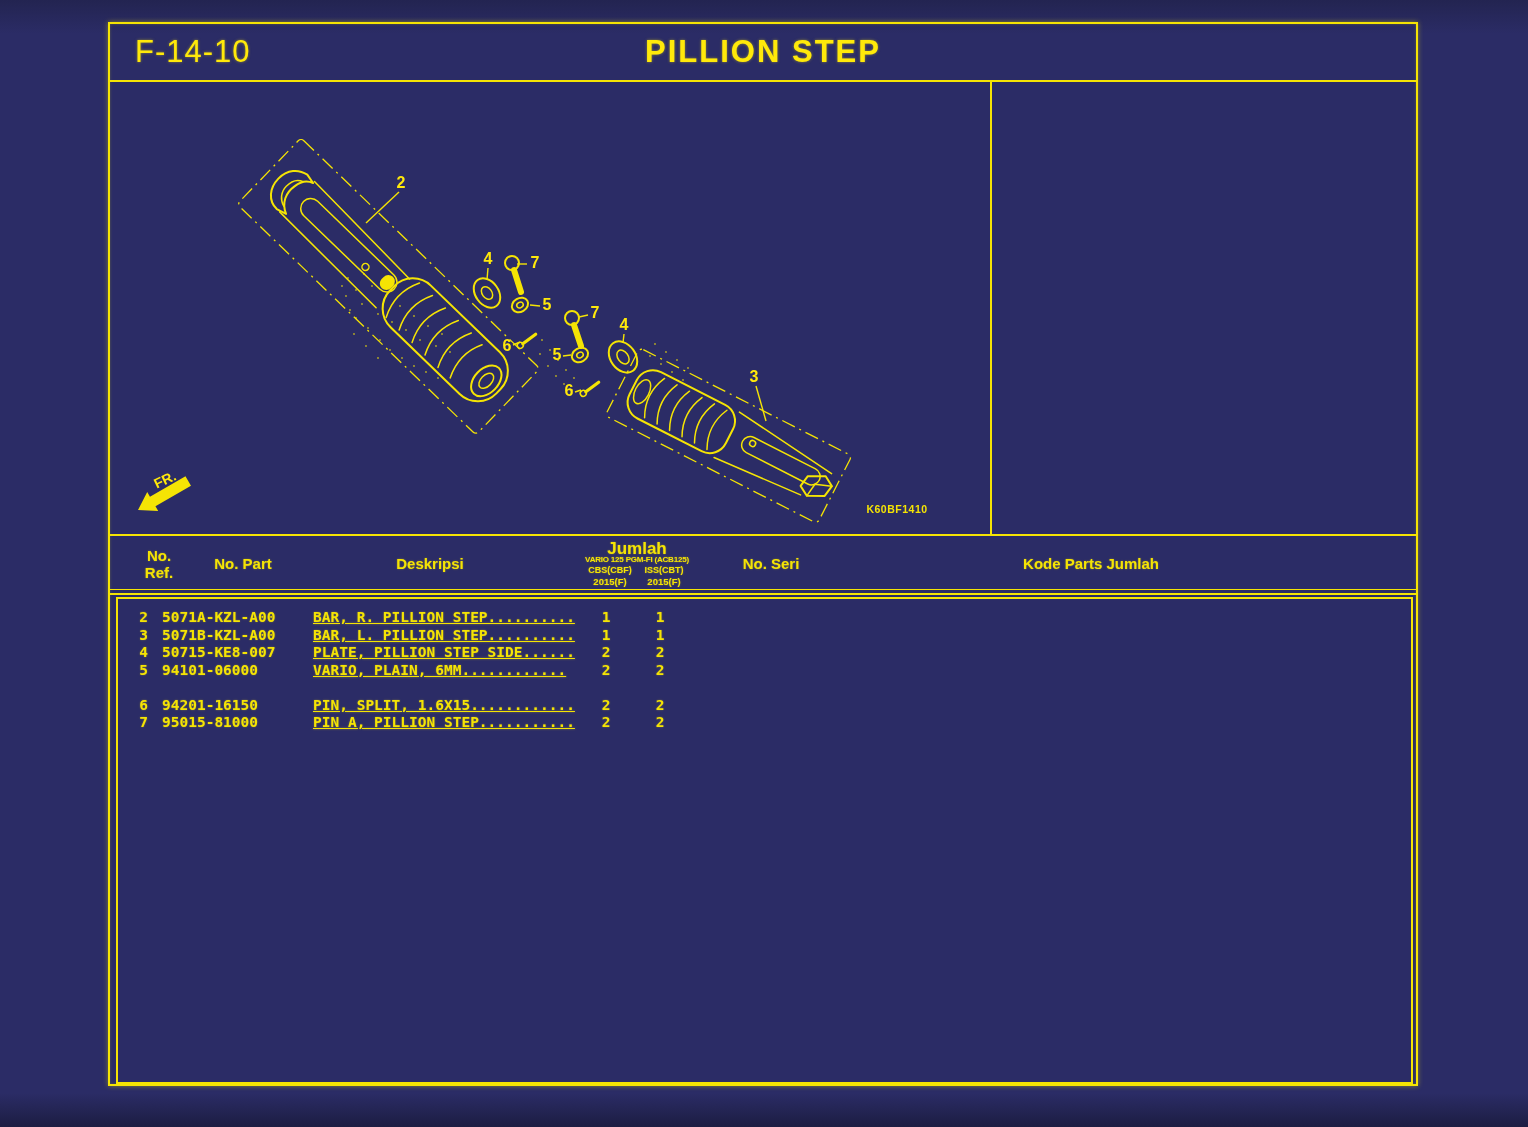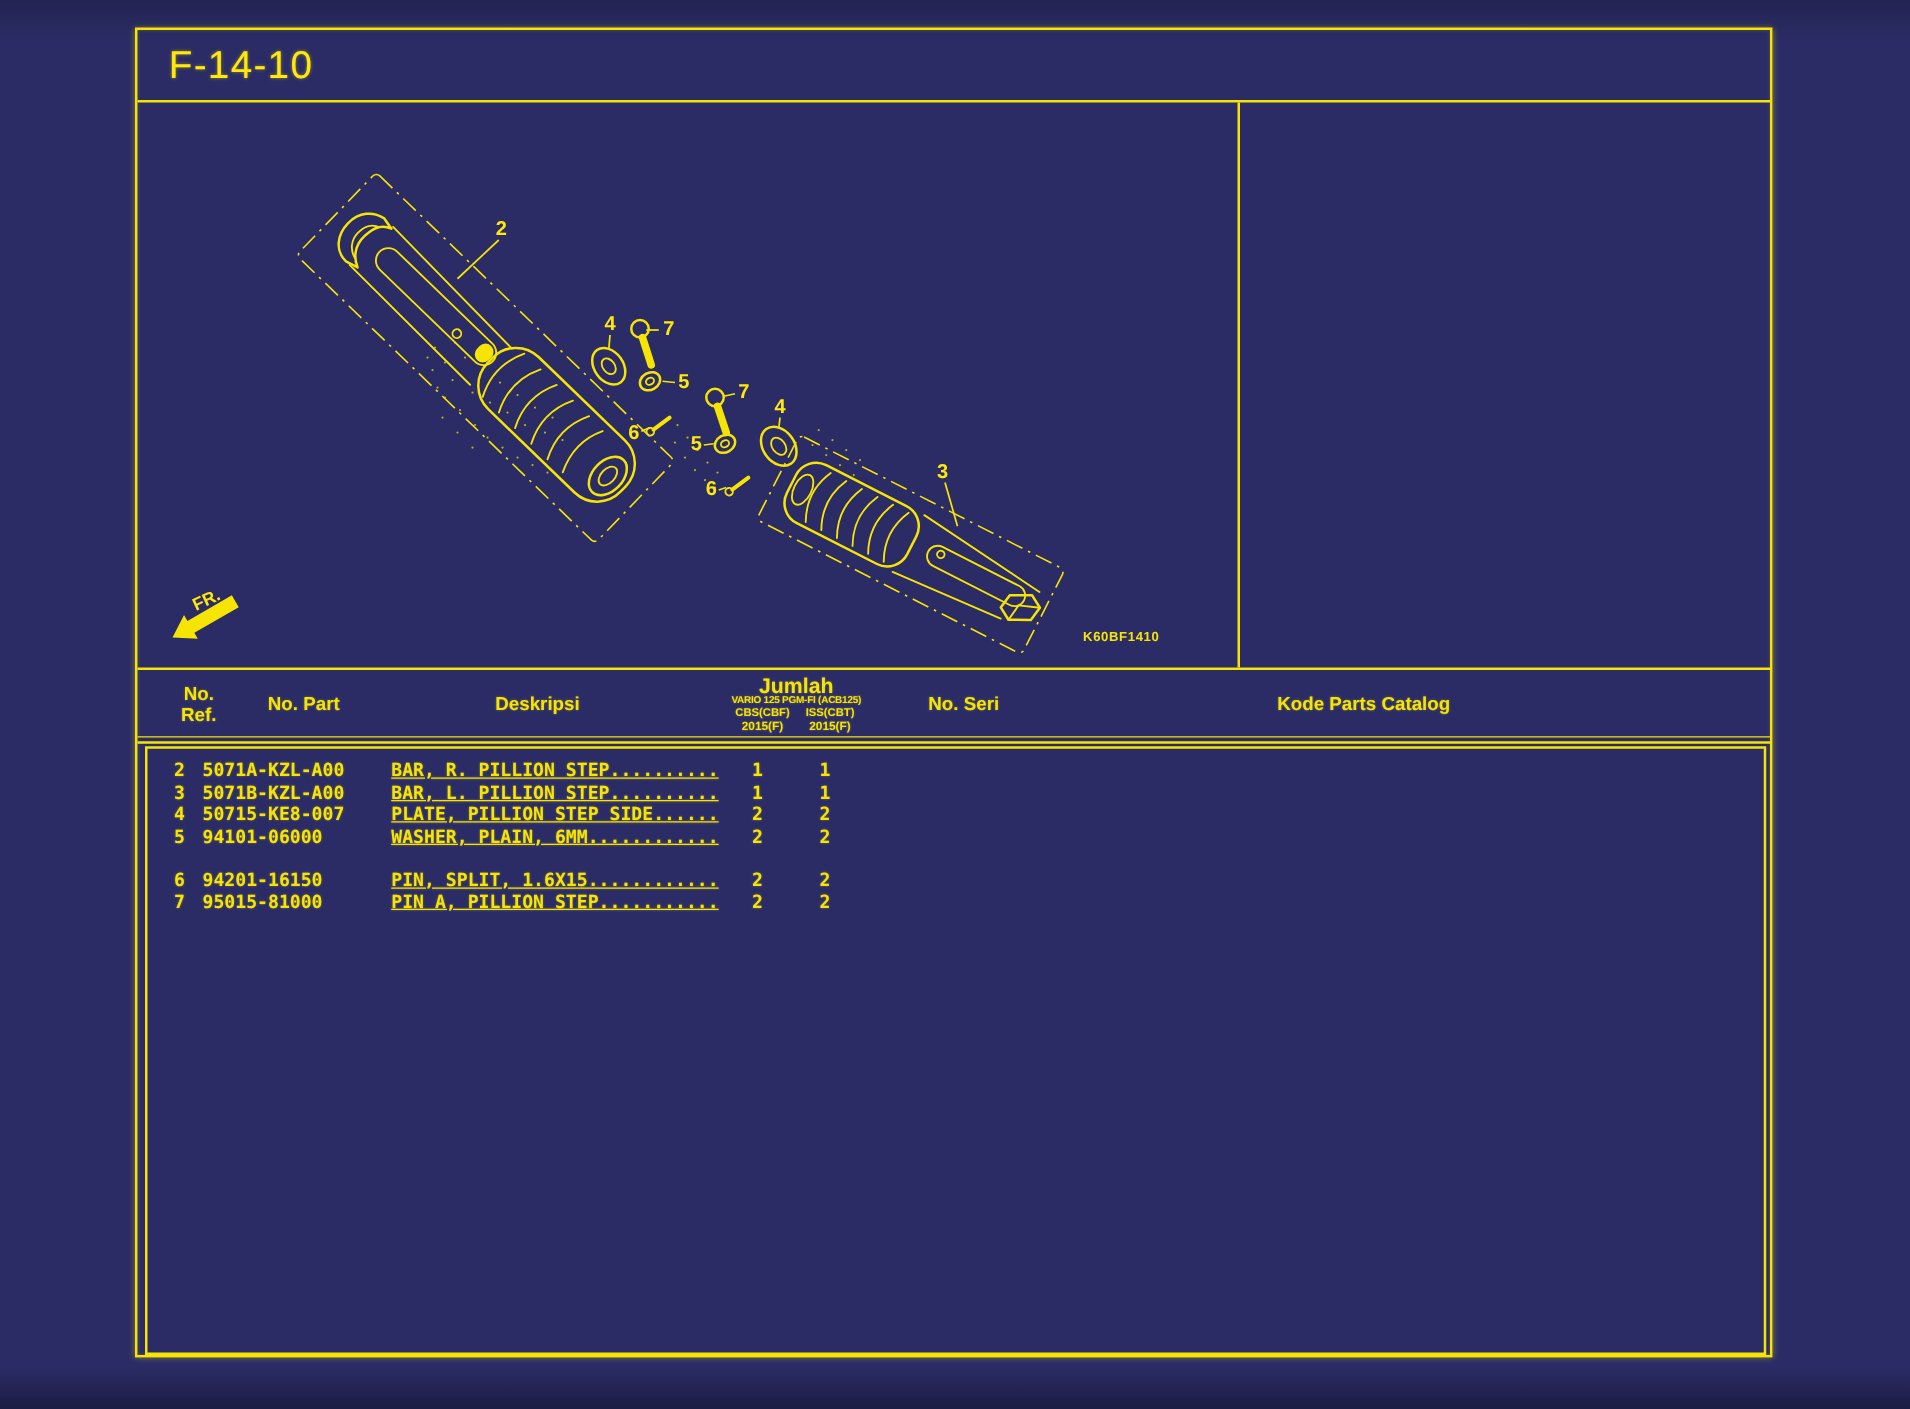--- a/index.html
+++ b/index.html
@@ -64,20 +64,21 @@
   .dot{fill:var(--yl);opacity:.7;}
 </style>
 </head>
 <body>
 
 <div class="canvas">
   <div class="frame">
 
     <div class="titlebar">
       <div class="page-code">F-14-10</div>
+      <div class="page-title">PILLION STEP</div>
     </div>
 
     <div class="content">
       <div class="diagram-pane">
         <svg width="880" height="452" viewBox="0 0 880 452">
 
           <g transform="translate(190,80) rotate(44)">
             <rect class="dashdot" x="-16" y="-18" width="332" height="92" rx="4"></rect>
 
             <path class="ln" d="M14,4 C4,6 -4,14 -4,27 C-4,40 4,50 16,50 L26,47 C15,42 11,32 13,21 C14,13 18,8 24,6 Z"></path>
@@ -254,21 +255,21 @@
       <div class="h-desc">Deskripsi</div>
       <div class="h-jumlah">
         <div class="h-j-title">Jumlah</div>
         <div class="h-j-model">VARIO 125 PGM-FI (ACB125)</div>
         <span class="h-j-c1">CBS(CBF)</span>
         <span class="h-j-c2">ISS(CBT)</span>
         <span class="h-j-y1">2015(F)</span>
         <span class="h-j-y2">2015(F)</span>
       </div>
       <div class="h-seri">No. Seri</div>
-      <div class="h-kode">Kode Parts Catalog</div>
+      <div class="h-kode">Kode Parts Jumlah</div>
     </div>
     <div class="thead-rule"></div>
 
     <div class="tbody-box">
       <div class="rows">
         <div class="t-row">
           <span class="c-ref">2</span>
           <span class="c-part">5071A-KZL-A00</span>
           <span class="c-desc">BAR, R. PILLION STEP..........</span>
           <span class="c-q1">1</span>
@@ -284,21 +285,21 @@
         <div class="t-row">
           <span class="c-ref">4</span>
           <span class="c-part">50715-KE8-007</span>
           <span class="c-desc">PLATE, PILLION STEP SIDE......</span>
           <span class="c-q1">2</span>
           <span class="c-q2">2</span>
         </div>
         <div class="t-row">
           <span class="c-ref">5</span>
           <span class="c-part">94101-06000</span>
-          <span class="c-desc">WASHER, PLAIN, 6MM............</span>
+          <span class="c-desc">VARIO, PLAIN, 6MM............</span>
           <span class="c-q1">2</span>
           <span class="c-q2">2</span>
         </div>
         <div class="row-gap"></div>
         <div class="t-row">
           <span class="c-ref">6</span>
           <span class="c-part">94201-16150</span>
           <span class="c-desc">PIN, SPLIT, 1.6X15............</span>
           <span class="c-q1">2</span>
           <span class="c-q2">2</span>

